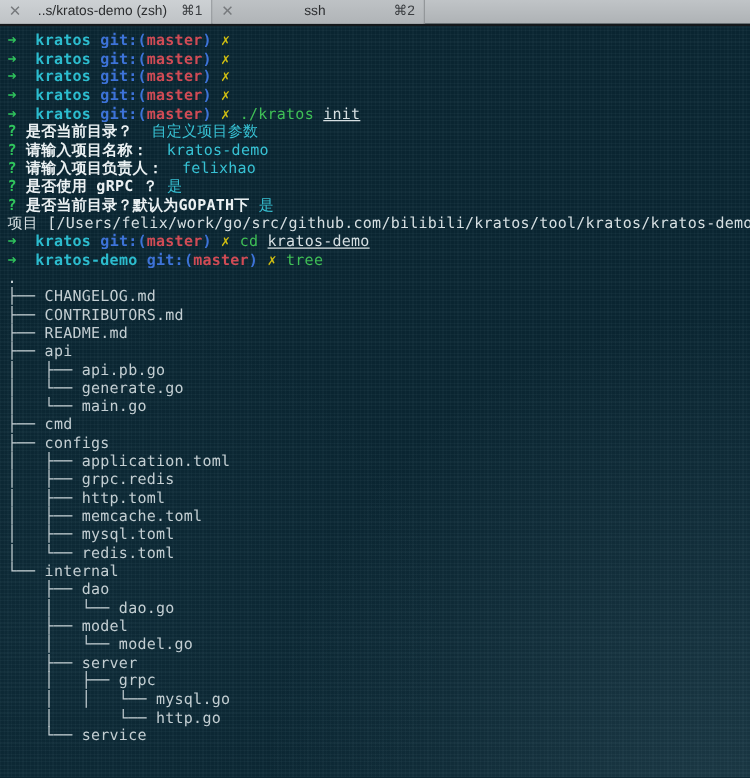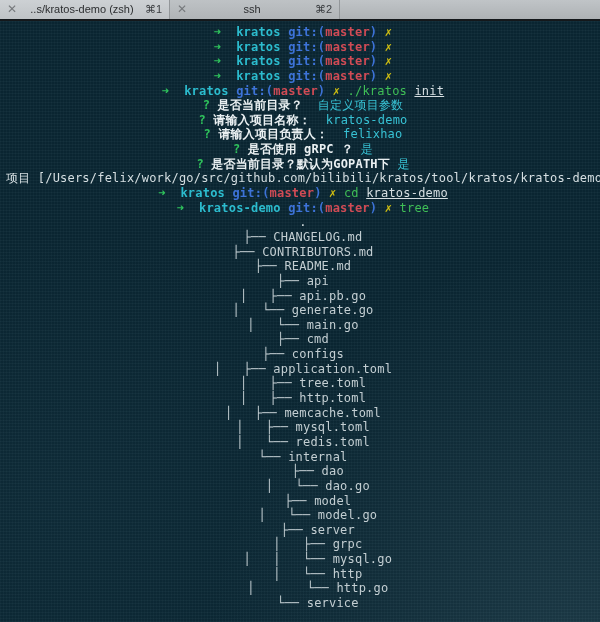--- a/index.html
+++ b/index.html
@@ -29,21 +29,20 @@
   
   .terminal{
     position:relative;width:600px;height:601px;
     background-color:#0a2531;
     background-image:
       radial-gradient(ellipse at 95% 105%, rgba(150,190,205,0.12), rgba(0,0,0,0) 45%),
       radial-gradient(ellipse at 10% 80%, rgba(90,140,160,0.05), rgba(0,0,0,0) 40%),
       repeating-linear-gradient(0deg, rgba(190,230,240,0.035) 0 1px, rgba(0,0,0,0) 1px 3px),
       repeating-linear-gradient(90deg, rgba(190,230,240,0.028) 0 1px, rgba(0,0,0,0) 1px 3px);
     overflow:hidden;
-    text-align:center;
   }
   .screen{padding:4px 0 0 6px;}
   .line{
     white-space:pre;font-size:12px;line-height:14.65px;height:14.65px;
     color:#d2dbde;letter-spacing:0.2px;
   }
   .s-arrow{color:#2fc35c;font-weight:bold;}
   .s-host {color:#2cbcce;font-weight:bold;}
   .s-blue {color:#3d73d8;font-weight:bold;}
   .s-red  {color:#d04b55;font-weight:bold;}
@@ -92,31 +91,30 @@
         <div class="line"><span class="s-tree">├── CHANGELOG.md</span></div>
         <div class="line"><span class="s-tree">├── CONTRIBUTORS.md</span></div>
         <div class="line"><span class="s-tree">├── README.md</span></div>
         <div class="line"><span class="s-tree">├── api</span></div>
         <div class="line"><span class="s-tree">│   ├── api.pb.go</span></div>
         <div class="line"><span class="s-tree">│   └── generate.go</span></div>
         <div class="line"><span class="s-tree">│   └── main.go</span></div>
         <div class="line"><span class="s-tree">├── cmd</span></div>
         <div class="line"><span class="s-tree">├── configs</span></div>
         <div class="line"><span class="s-tree">│   ├── application.toml</span></div>
-        <div class="line"><span class="s-tree">│   ├── tree.toml</span></div>
+        <div class="line"><span class="s-tree">│   ├── grpc.redis</span></div>
         <div class="line"><span class="s-tree">│   ├── http.toml</span></div>
         <div class="line"><span class="s-tree">│   ├── memcache.toml</span></div>
         <div class="line"><span class="s-tree">│   ├── mysql.toml</span></div>
         <div class="line"><span class="s-tree">│   └── redis.toml</span></div>
         <div class="line"><span class="s-tree">└── internal</span></div>
         <div class="line"><span class="s-tree">    ├── dao</span></div>
         <div class="line"><span class="s-tree">    │   └── dao.go</span></div>
         <div class="line"><span class="s-tree">    ├── model</span></div>
         <div class="line"><span class="s-tree">    │   └── model.go</span></div>
         <div class="line"><span class="s-tree">    ├── server</span></div>
         <div class="line"><span class="s-tree">    │   ├── grpc</span></div>
         <div class="line"><span class="s-tree">    │   │   └── mysql.go</span></div>
-        <div class="line"><span class="s-tree">    │   └── http</span></div>
         <div class="line"><span class="s-tree">    │       └── http.go</span></div>
         <div class="line"><span class="s-tree">    └── service</span></div>
       </div>
   </div>
 </div>
 
 </body></html>

